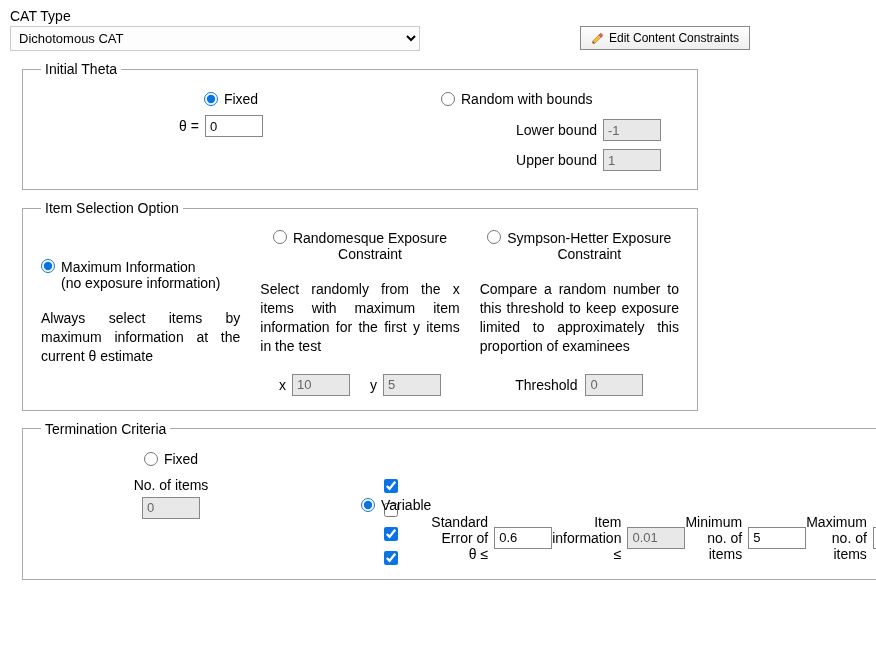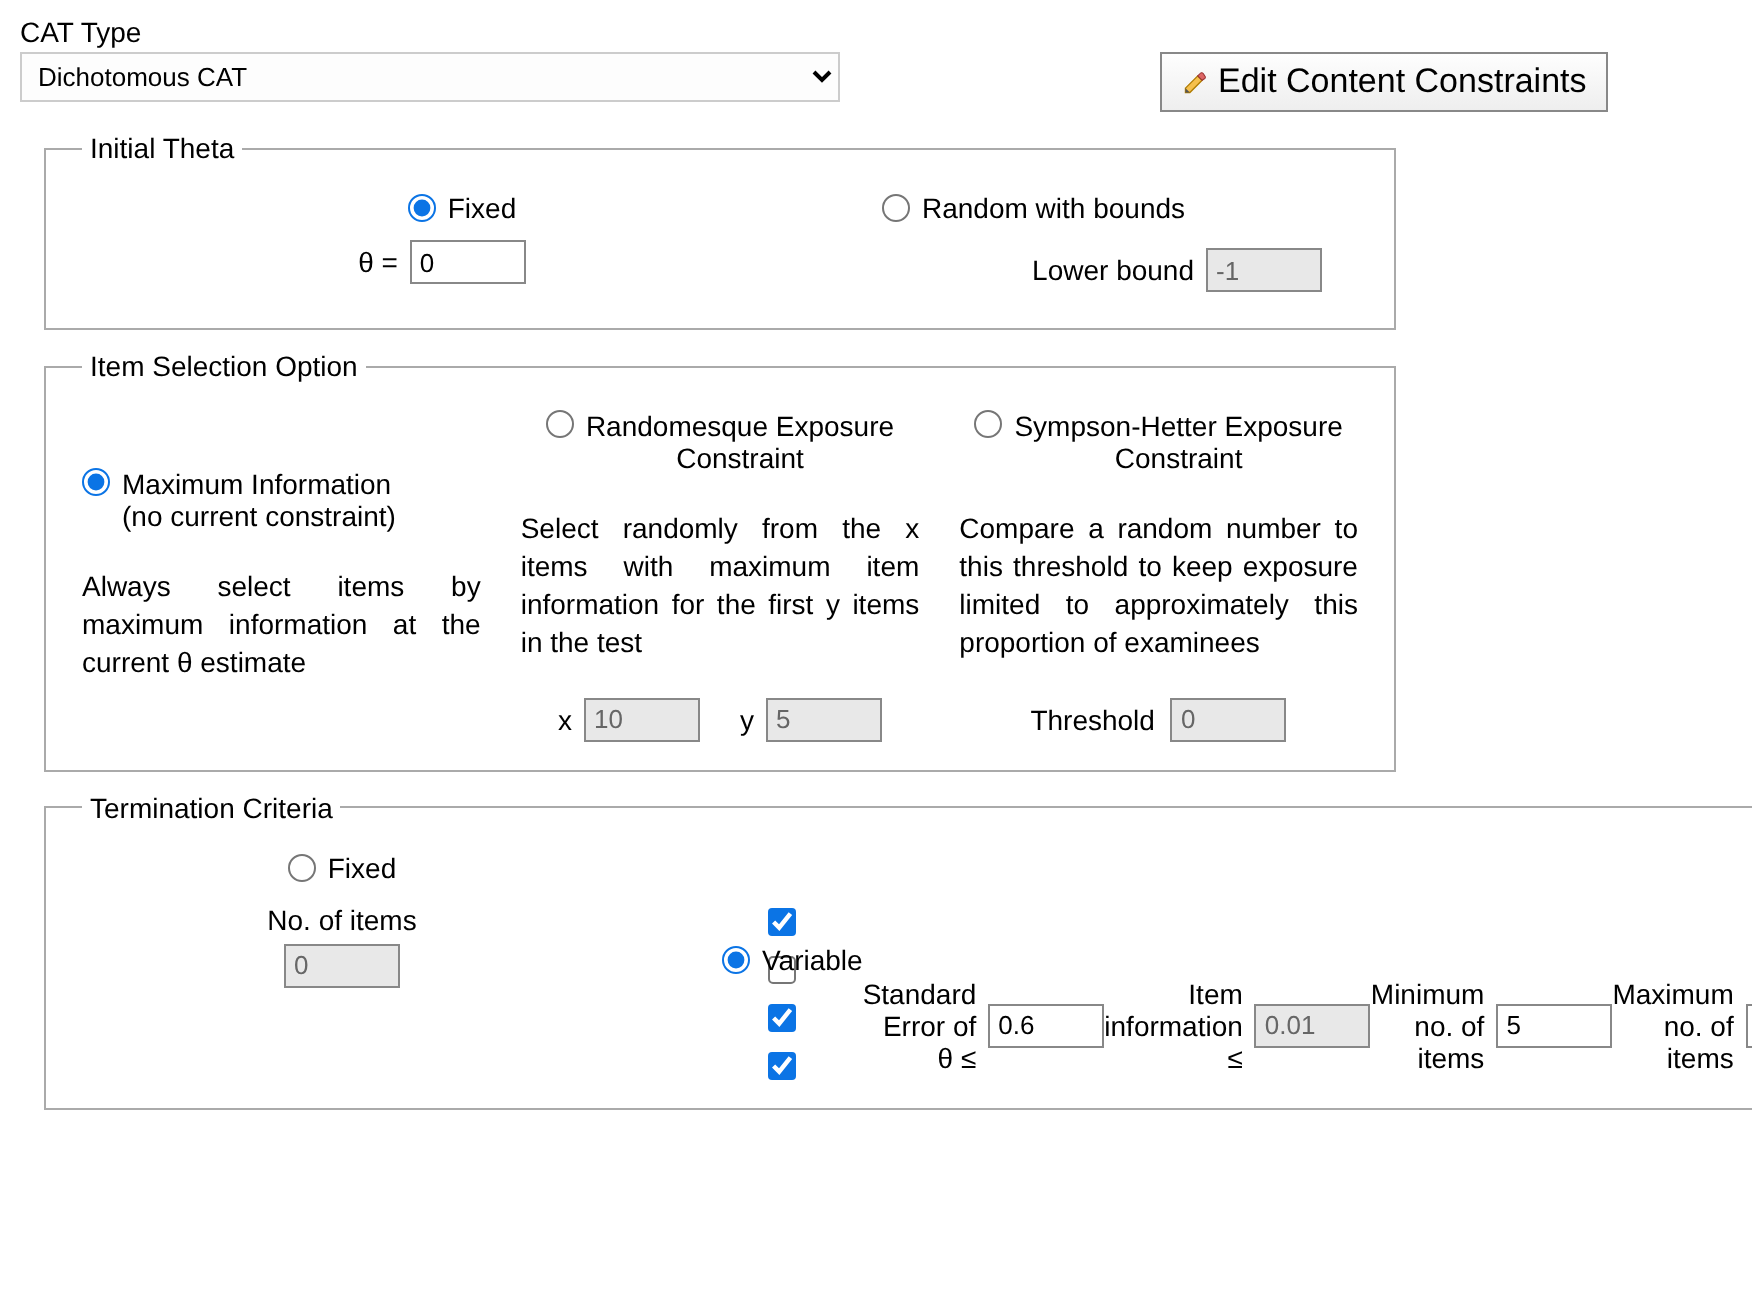--- a/index.html
+++ b/index.html
@@ -23,21 +23,21 @@
     border: 1px solid #ccc;
     background: #fdfdfd;
   }
   .edit-btn {
     margin-top: 18px;
     margin-left: 150px;
     padding: 4px 10px;
     border: 1px solid #888;
     background: linear-gradient(#fefefe,#eee);
     font-family: inherit;
-    font-size: 17px;
+    font-size: 12px;
     cursor: pointer;
     display: flex;
     align-items: center;
     gap: 4px;
   }
   .edit-btn svg { width: 14px; height: 14px; }
   fieldset {
     border: 1px solid #aaa;
     margin: 10px 0 8px 12px;
     padding: 14px 18px 14px 18px;
@@ -124,33 +124,37 @@
     </div>
     <div class="it-col right">
       <div class="radio-row">
         <input type="radio" name="itheta" style="">
         <span>Random with bounds</span>
       </div>
       <div class="bound-row">
         <span class="lbl">Lower bound</span>
         <input class="txt disabled" disabled="" value="-1" style="">
       </div>
+      <div class="bound-row">
+        <span class="lbl">Upper bound</span>
+        <input class="txt disabled" disabled="" value="1" style="">
+      </div>
     </div>
   </div>
 </fieldset>
 
 <fieldset>
   <legend>Item Selection Option</legend>
   <div class="iso-body">
     <div class="iso-col c1">
       <div class="radio-row">
         <input type="radio" name="iso" checked="" style="">
         <span class="radio-lbl">
           <span>Maximum Information</span><br>
-          <span>(no current constraint)</span>
+          <span>(no exposure information)</span>
         </span>
       </div>
       <div class="iso-desc">Always select items by maximum information at the current θ estimate</div>
     </div>
     <div class="iso-col c2">
       <div class="radio-row">
         <input type="radio" name="iso" style="">
         <span class="radio-lbl">
           <span>Randomesque Exposure</span><br>
           <span>Constraint</span>

